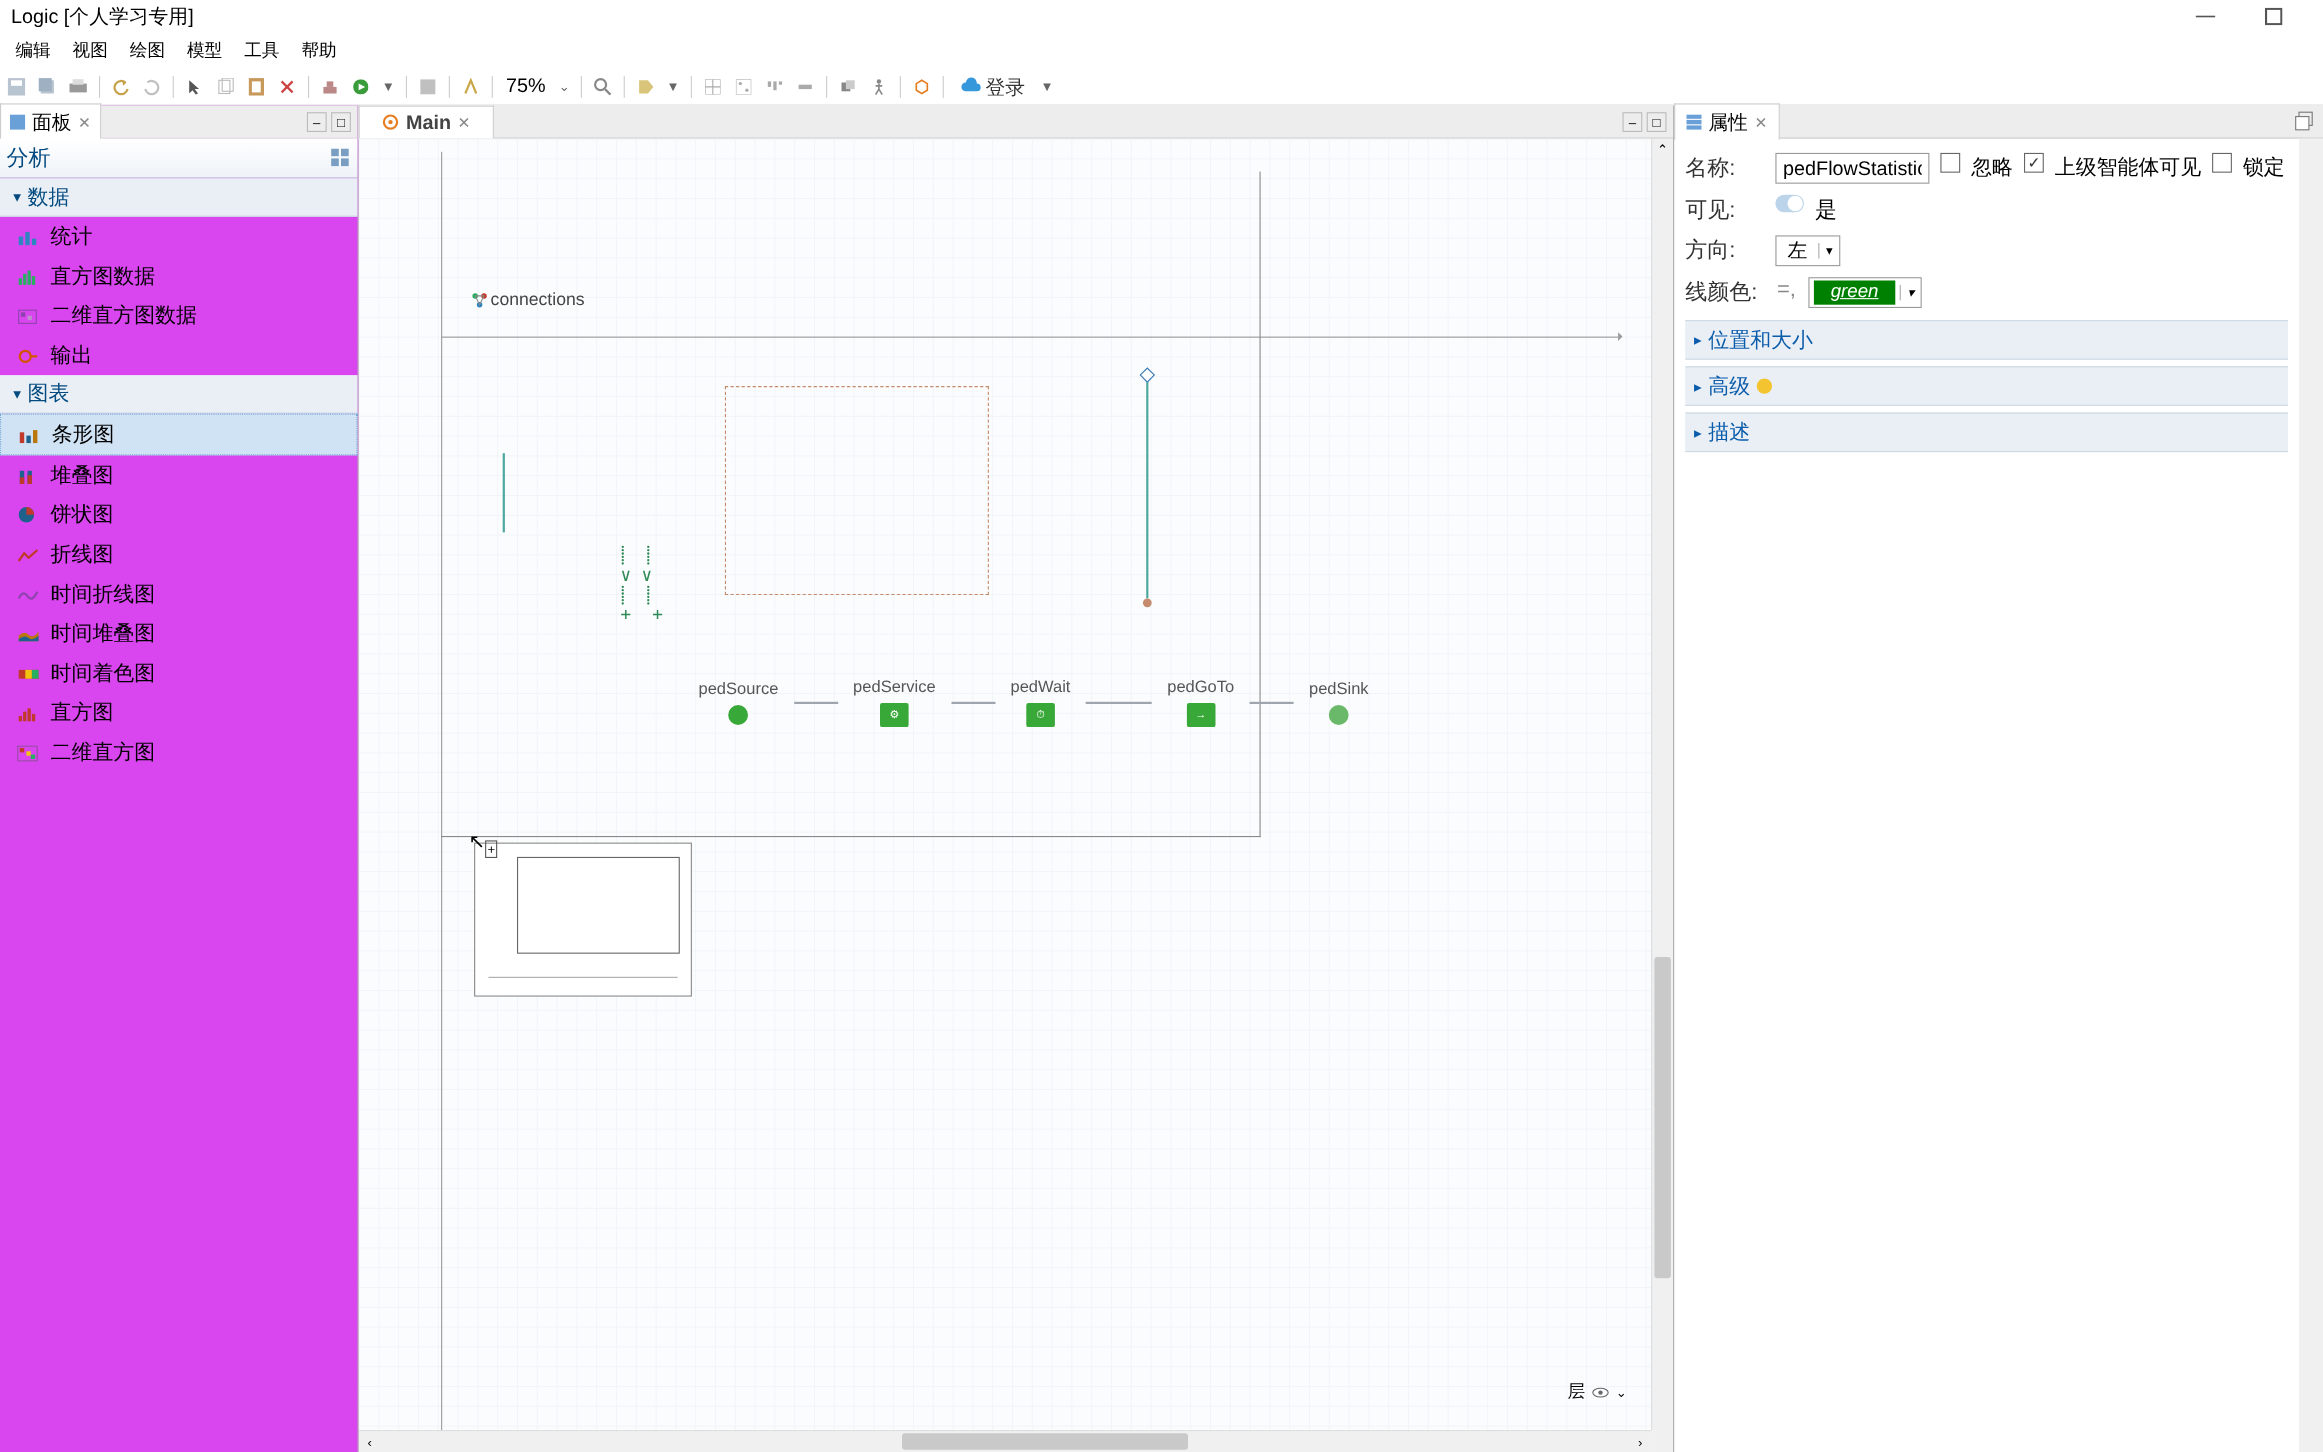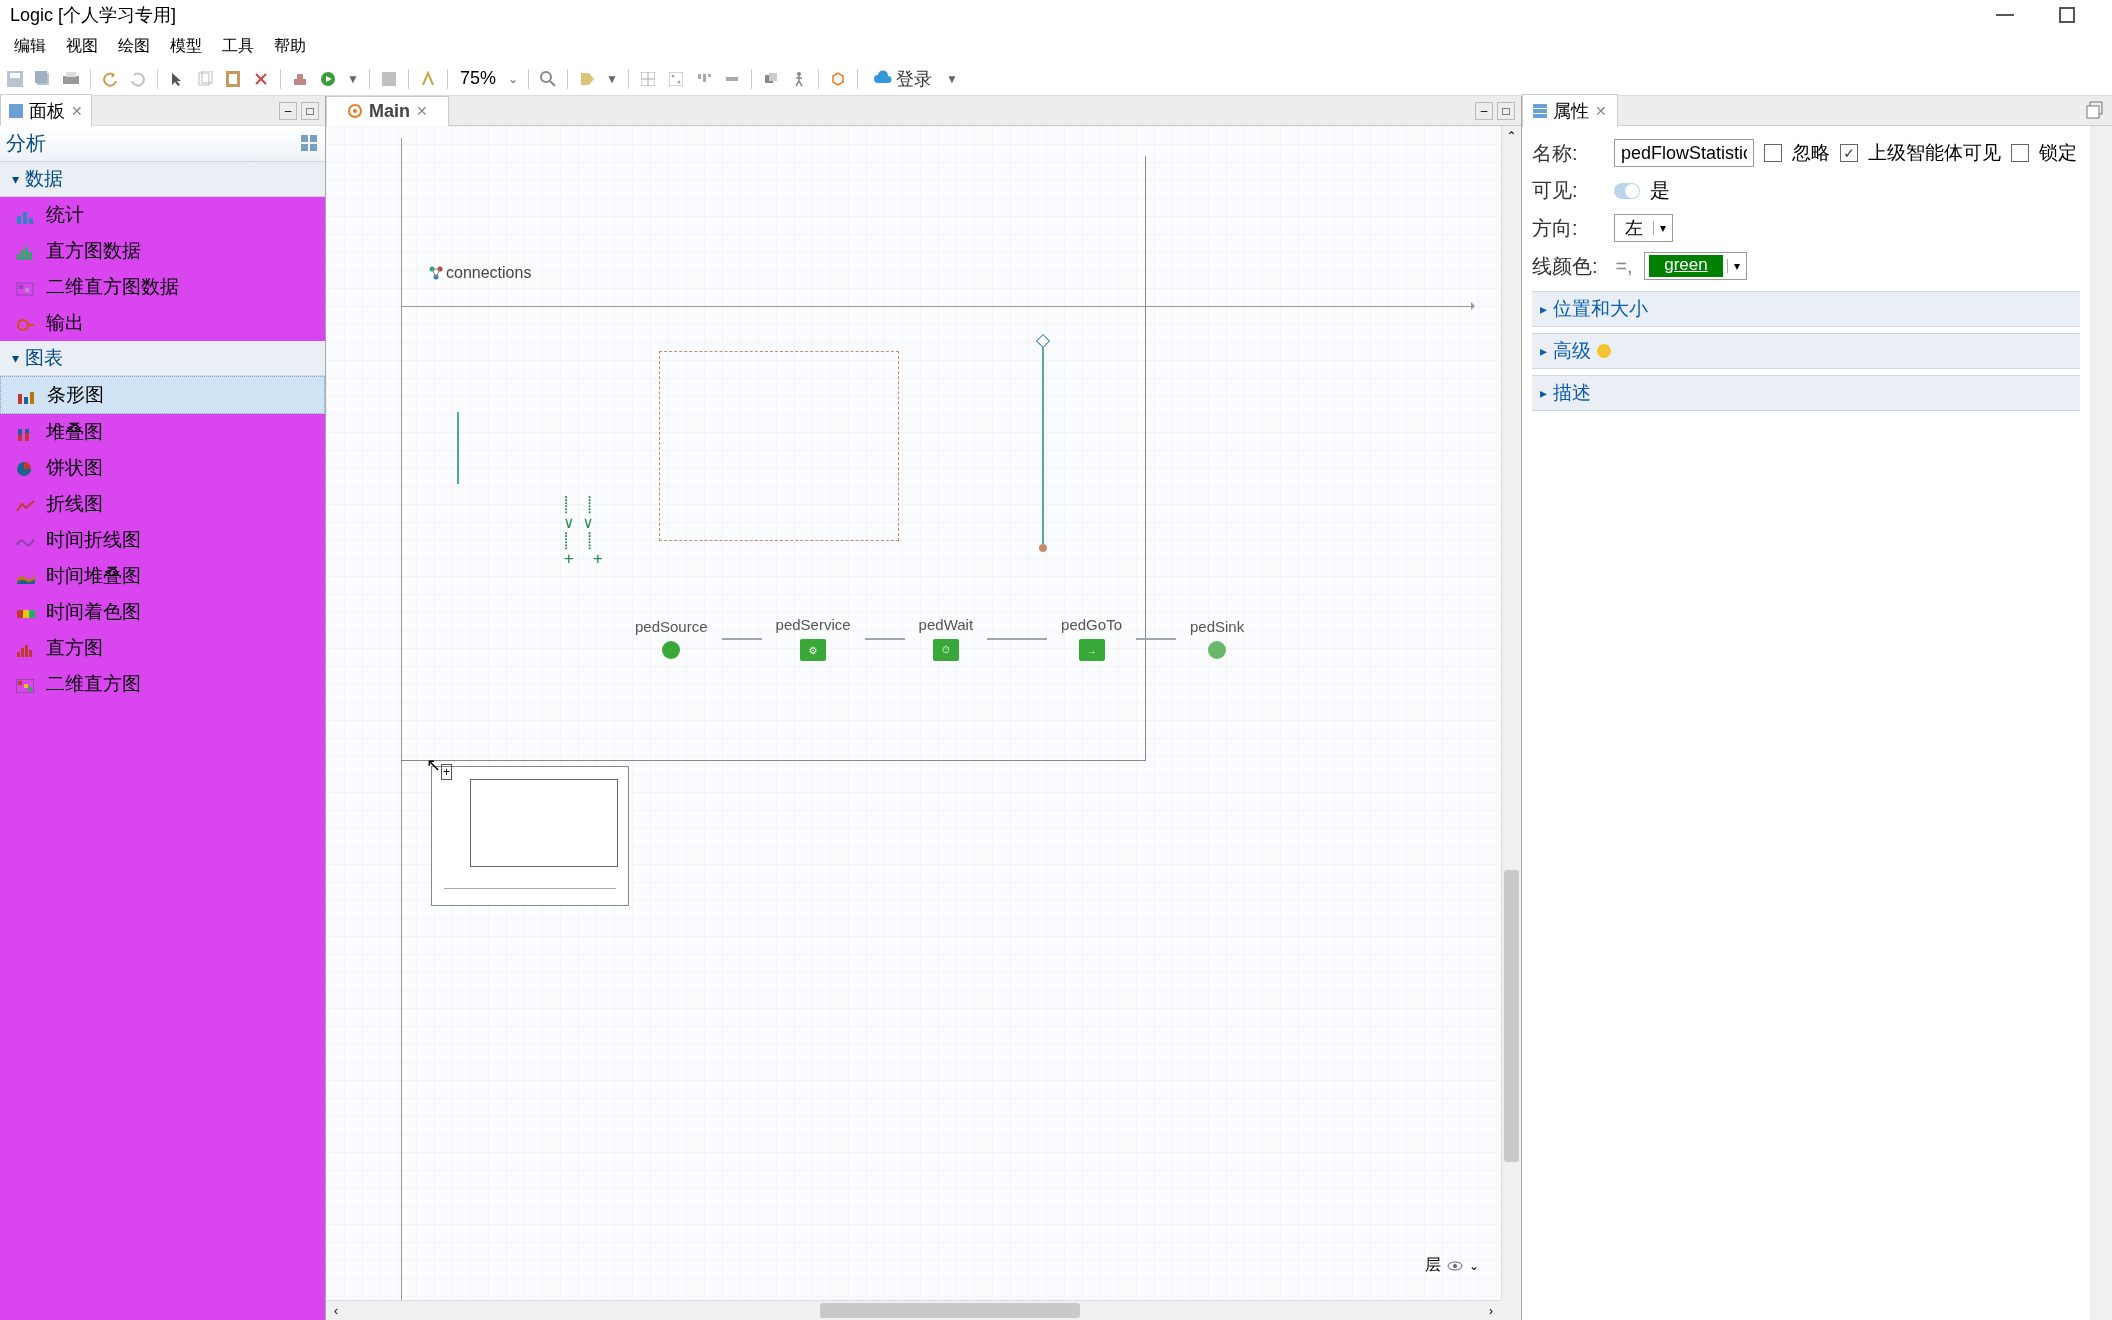--- a/index.html
+++ b/index.html
@@ -99,32 +99,32 @@
 
 
 .prop-panel { width: 590px; display:flex; flex-direction:column; }
 .prop-tabs { height: 30px; display: flex; align-items: center; justify-content: space-between; border-bottom: 1px solid #ccc; background: #ededed; font-size:18px; }
 .prop-tab { display: inline-flex; align-items: center; gap: 6px; padding: 4px 10px; background: #fff; border: 1px solid #ccc; border-bottom: none; }
 .prop-tab .x { font-size:14px; color:#888; }
 .restore-icon { width:20px; height:20px; margin-right:6px; }
 
 .prop-body { flex:1; padding: 8px 10px; font-size: 20px; overflow:auto; }
 .prop-title { color:#0b5cab; font-size:26px; font-weight:bold; padding:10px 0 16px; display:flex; align-items:center; gap:8px; }
-.prop-row { display:flex; align-items:center; gap:10px; padding:5px 0; }
+.prop-row { display:flex; align-items:flex-start; gap:10px; padding:5px 0; }
 .prop-lbl { width:72px; color:#333; }
 .txt-input { border:1px solid #999; height:28px; padding:0 6px; font-size:18px; width:140px; }
 .chk { width:18px; height:18px; border:1px solid #666; display:inline-flex; align-items:center; justify-content:center; font-size:14px; background:#fff; }
 .chk.checked::after { content:"✓"; color:#333; }
 .chk-lbl { font-size:19px; }
 .toggle { width:26px; height:16px; border-radius:8px; background:#bcd4ea; position:relative; }
 .toggle::after { content:""; position:absolute; right:1px; top:1px; width:14px; height:14px; border-radius:50%; background:#fff; }
 .select { display:inline-flex; align-items:center; border:1px solid #999; height:28px; background:#fff; }
 .select span { padding:0 10px; font-size:18px; }
 .select .arr { border-left:1px solid #aaa; padding:0 6px; font-size:12px; }
-.color-swatch { display:inline-flex; align-items:center; border:1px solid #999; height:28px; }
+.color-swatch { display:inline-flex; align-items:center; border:1px solid #999; height:28px;font-style:italic; }
 .color-swatch .sw { width:74px; height:22px; background:green; color:#fff; text-decoration:underline; text-align:center; font-size:17px; margin:0 4px; }
 .color-swatch .arr { border-left:1px solid #aaa; padding:0 6px; font-size:12px; }
 .equal-icon { width:20px; text-align:center; color:#888; }
 
 .section-hdr { color:#0b5cab; font-size:19px; background:#e9eff5; border-top:1px solid #cdd8e3; border-bottom:1px solid #cdd8e3; padding:4px 8px; margin-top:6px; display:flex; align-items:center; gap:6px; }
 .caret { font-size:14px; }
 .bulb { width:14px; height:14px; border-radius:50%; background:#f4c430; display:inline-block; }
 .prop-scroll { width:22px; background:#f0f0f0; }
 </style>
 </head>

